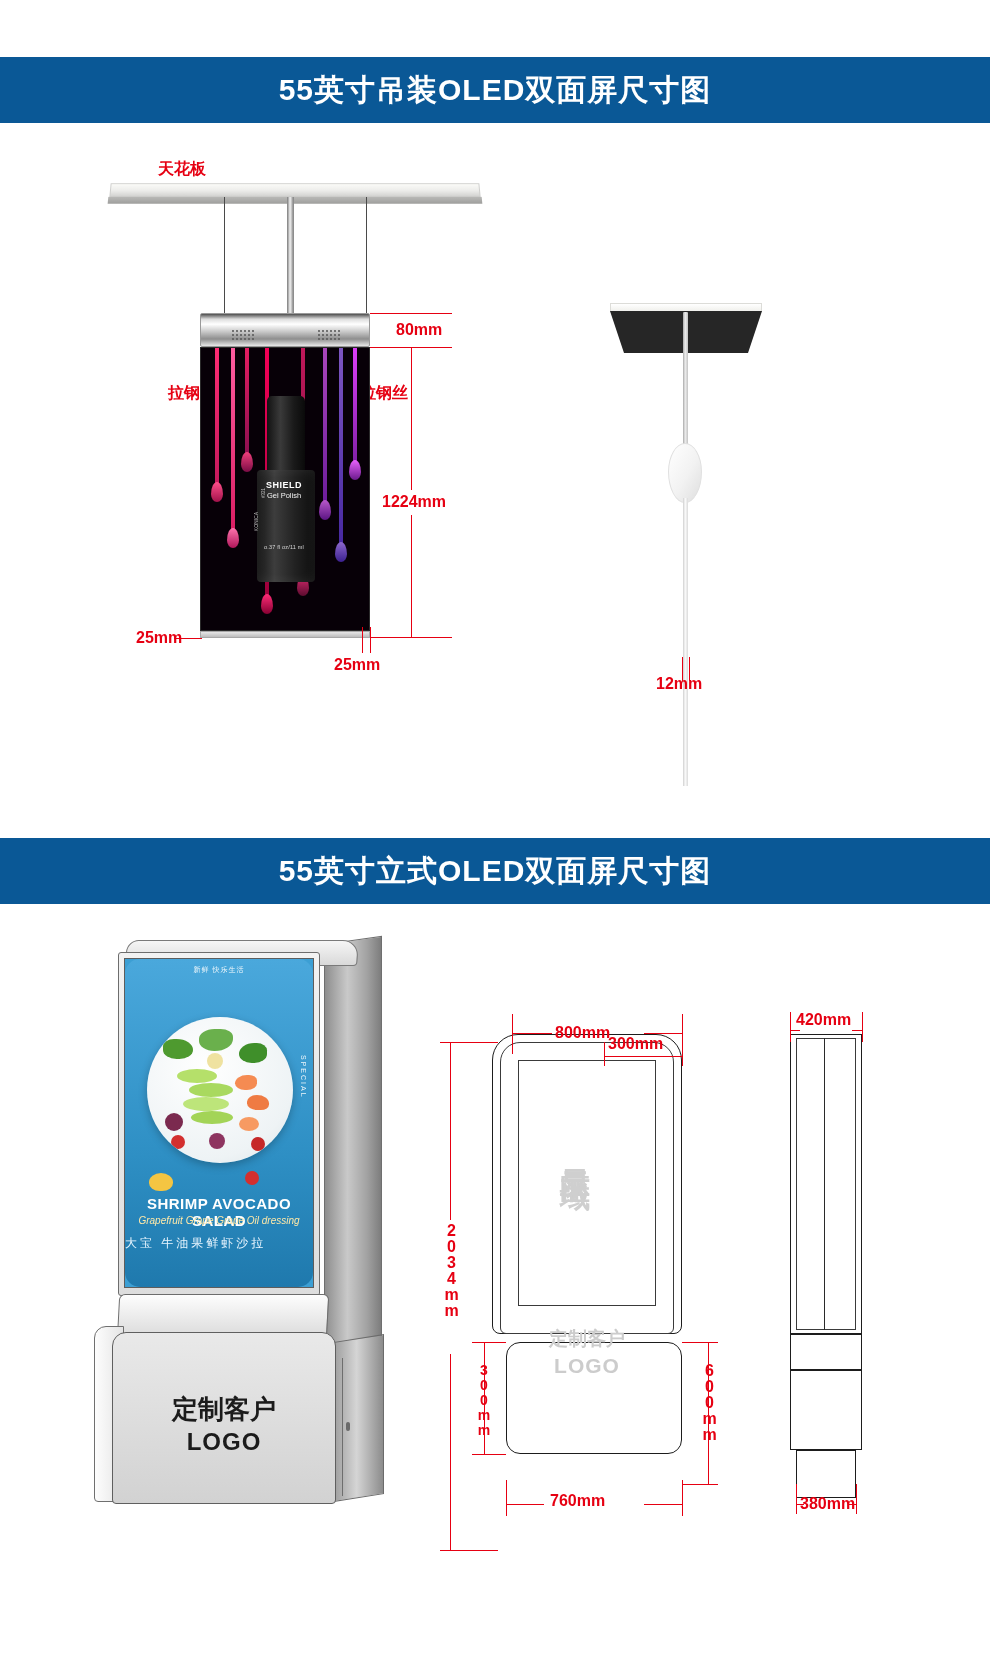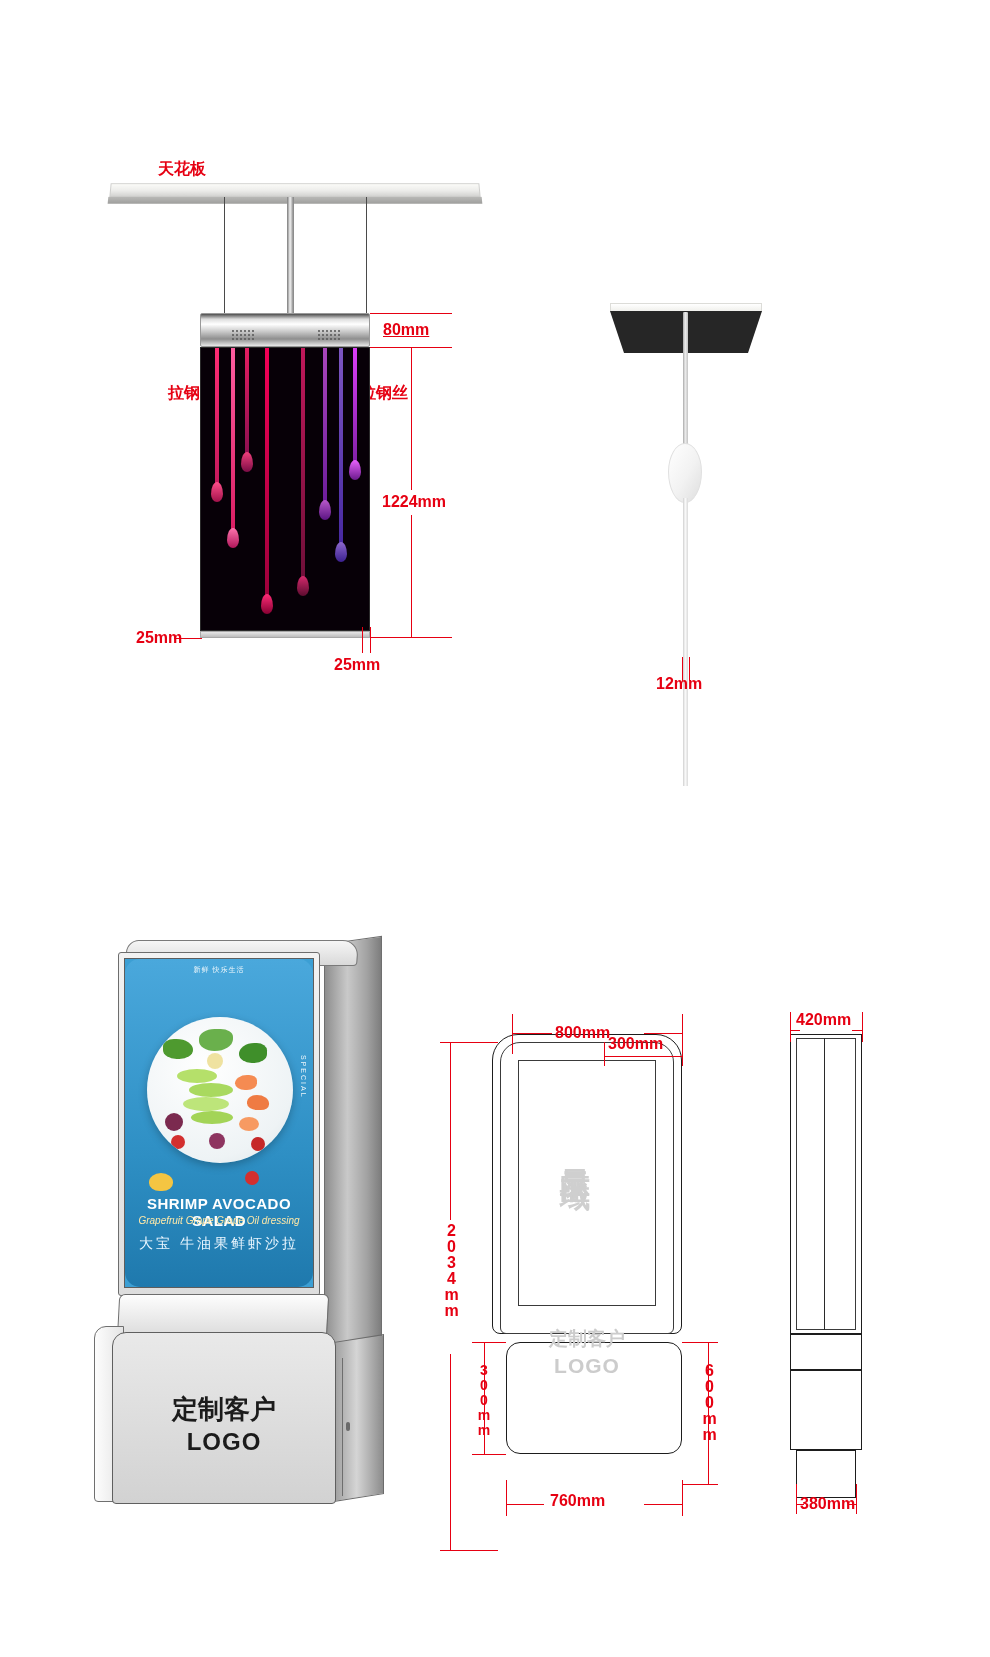--- a/index.html
+++ b/index.html
@@ -244,22 +244,22 @@
   .ing { position:absolute; border-radius:50%; }
   .poster .title1 {
     position:absolute; left:0; top:236px; width:100%; text-align:center;
     color:#fff; font-size:15px; font-weight:700; letter-spacing:.5px;
   }
   .poster .title2 {
     position:absolute; left:0; top:256px; width:100%; text-align:center;
     color:#ffe9a8; font-size:10px; font-style:italic;
   }
   .poster .title3 {
-    position:absolute; left:0; top:276px; width:100%; text-align:center;
-    color:#eaf6ff; font-size:14px; letter-spacing:3px;
+    position:absolute; left:0; top:276px; width:100%; 
+    color:#eaf6ff; font-size:12px; letter-spacing:3px;
   }
   .poster .vert-badge {
     position:absolute; right:6px; top:96px; color:#ffffff; font-size:7px;
     writing-mode:vertical-rl; opacity:.9; letter-spacing:2px;
   }
 
   
   .tech-front { position:absolute; left:492px; top:130px; width:190px; height:430px; }
   .outline { position:absolute; border:1.6px solid #1d1d1d; }
   .outline-thin { position:absolute; border:1px solid #3a3a3a; }
@@ -277,20 +277,23 @@
   }
 
   
   .tech-side { position:absolute; left:790px; top:130px; width:80px; height:430px; }
 </style>
 </head>
 <body>
 
 <div class="page">
 
+  <div class="banner" id="banner1">
+    <div class="banner-title">55英寸吊装OLED双面屏尺寸图</div>
+  </div>
 
   <div id="sec1">
 
     <div class="ceiling"></div>
     <div class="dim-label lbl-ceiling">天花板</div>
 
     <div class="wire" id="wire-l"></div>
     <div class="wire" id="wire-r"></div>
     <div id="post-c"></div>
 
@@ -322,26 +325,35 @@
       <div class="drip" style="left:152px;height:128px;background:linear-gradient(#e040fb,#7b1fa2);">
         <div class="bulb" style="background:linear-gradient(#e861fc,#6a1a8c);"></div>
         </div>
       <div class="drip" style="left:100px;height:244px;background:linear-gradient(#c2185b,#6d0f38);">
         <div class="bulb" style="background:linear-gradient(#d62a6d,#5c0c2f);"></div>
         </div>
       <div class="drip" style="left:64px;height:262px;background:linear-gradient(#f50057,#9b003a);">
         <div class="bulb" style="background:linear-gradient(#ff2c77,#870032);"></div>
         </div>
 
+      <div class="bottle">
+        <div class="cap"></div>
+        <div class="body"></div>
+        <div class="lbl-brand">SHIELD</div>
+        <div class="lbl-sub">Gel Polish</div>
+        <div class="lbl-vol">o.37 fl oz/11 ml</div>
+        <div class="lbl-side">KONICA</div>
+        <div class="lbl-code">#321</div>
+      </div>
     </div>
     <div class="screen-base"></div>
 
     <div class="rline-h" style="left:370px; top:190px; width:82px;"></div>
     <div class="rline-h" style="left:370px; top:224px; width:82px;"></div>
-    <div class="dim-label" style="left:383px; top:199px;text-decoration:underline;">80mm</div>
+    <div class="dim-label" style="left:396px; top:199px;">80mm</div>
 
     <div class="rline-v" style="left:411px; top:224px; height:143px;"></div>
     <div class="rline-v" style="left:411px; top:392px; height:123px;"></div>
     <div class="rline-h" style="left:370px; top:514px; width:82px;"></div>
     <div class="dim-label" style="left:382px; top:371px;">1224mm</div>
 
     <div class="rline-h" style="left:174px; top:515px; width:28px;"></div>
     <div class="dim-label" style="left:136px; top:507px;">25mm</div>
 
     <div class="rline-v" style="left:362px; top:504px; height:26px;"></div>
@@ -352,20 +364,23 @@
     <div class="ceil-plate-bot"></div>
     <div class="rod"></div>
     <div class="oval"></div>
     <div class="rod2"></div>
 
     <div class="rline-v" style="left:682px; top:534px; height:24px;"></div>
     <div class="rline-v" style="left:689px; top:534px; height:24px;"></div>
     <div class="dim-label" style="left:656px; top:553px;">12mm</div>
   </div>
 
+  <div class="banner" id="banner2">
+    <div class="banner-title">55英寸立式OLED双面屏尺寸图</div>
+  </div>
 
   <div id="sec2">
 
     <div class="kiosk">
       <div class="cabinet-side"></div>
       <div class="top-cap"></div>
       <div class="screen-bezel"></div>
 
       <div class="screen-front">
         <div class="poster">

